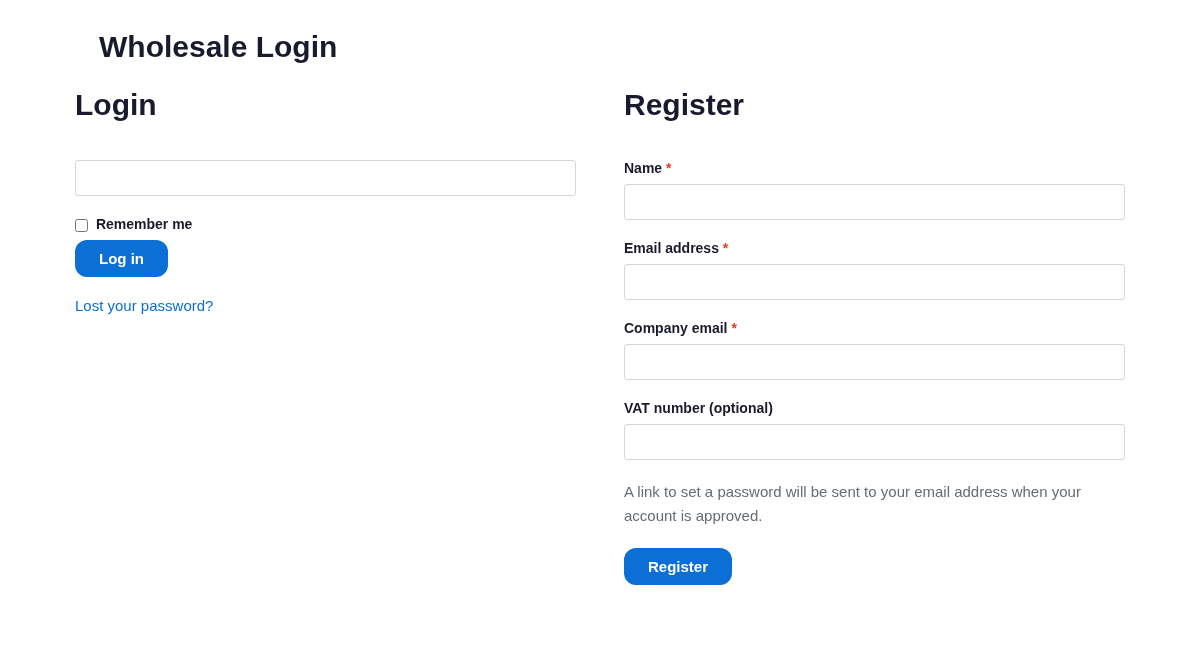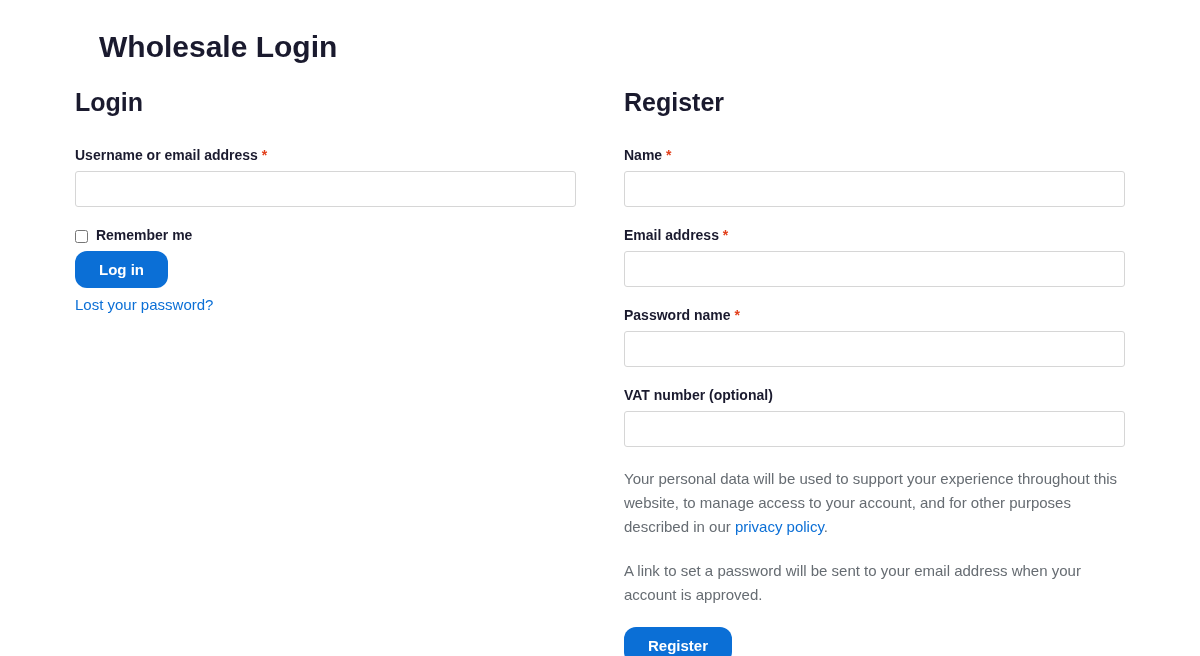--- a/index.html
+++ b/index.html
@@ -21,24 +21,24 @@
       margin-left: 24px;
     }
     .columns {
       display: flex;
       gap: 48px;
     }
     .col {
       flex: 1;
     }
     .section-title {
-      font-size: 25px;
+      font-size: 30px;
       font-weight: 600;
       color: #1a1a2e;
-      margin-bottom: 30px;
+      margin-bottom: 38px;
     }
     .form-row {
       margin-bottom: 20px;
     }
     .field-label {
       display: block;
       font-size: 14px;
       font-weight: 700;
       color: #1a1a2e;
       margin-bottom: 8px;
@@ -71,21 +71,21 @@
       color: #ffffff;
       font-size: 15px;
       font-weight: 600;
       padding: 10px 24px;
       border: none;
       border-radius: 12px;
       cursor: pointer;
     }
     .lost-link {
       display: inline-block;
-      margin-top: 8px;
+      margin-top: 20px;
       font-size: 15px;
       color: #0b6fd6;
       text-decoration: none;
     }
     .info-text {
       font-size: 15px;
       color: #666c72;
       line-height: 1.6;
       margin-bottom: 20px;
     }
@@ -101,23 +101,20 @@
 <body>
 
 <h1 class="page-title">Wholesale Login</h1>
 
 <div class="columns">
 
   <div class="col">
     <h2 class="section-title">Login</h2>
 
     <div class="form-row">
-      <label class="field-label">
-        <span>Username or email address </span><span class="required">*</span>
-      </label>
       <input type="text" class="text-input" style="">
     </div>
 
 
     <div class="checkbox-row">
       <label>
         <input type="checkbox" style="">
         <span>Remember me</span>
       </label>
     </div>
@@ -141,33 +138,30 @@
 
     <div class="form-row">
       <label class="field-label">
         <span>Email address </span><span class="required">*</span>
       </label>
       <input type="text" class="text-input" style="">
     </div>
 
     <div class="form-row">
       <label class="field-label">
-        <span>Password name </span><span class="required">*</span>
+        <span>Company email </span><span class="required">*</span>
       </label>
       <input type="text" class="text-input" style="">
     </div>
 
     <div class="form-row">
       <label class="field-label">VAT number (optional)</label>
       <input type="text" class="text-input" style="">
     </div>
 
-    <p class="info-text">
-      <span>Your personal data will be used to support your experience throughout this website, to manage access to your account, and for other purposes described in our </span><a href="#">privacy policy</a><span>.</span>
-    </p>
 
     <p class="info-text">A link to set a password will be sent to your email address when your account is approved.</p>
 
     <div class="register-btn-wrap">
       <button class="btn">Register</button>
     </div>
   </div>
 
 </div>
 

